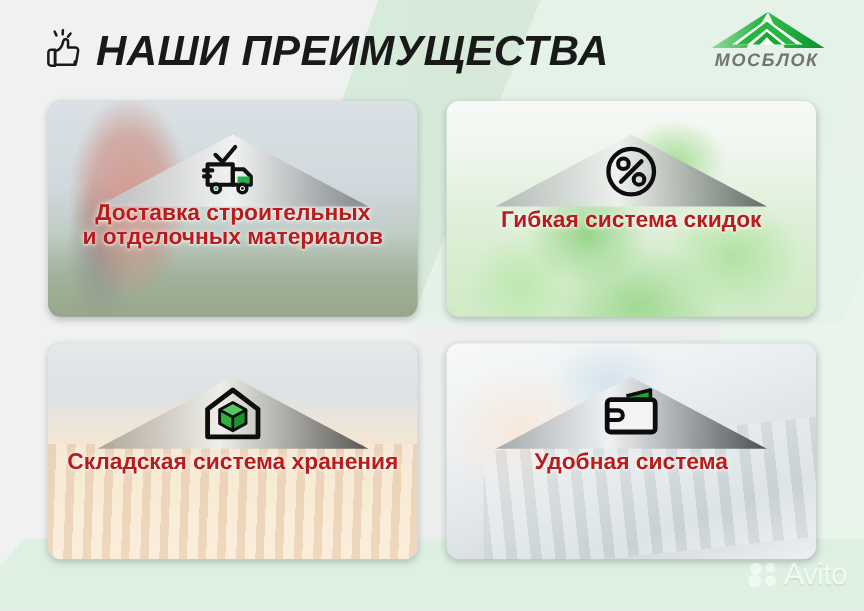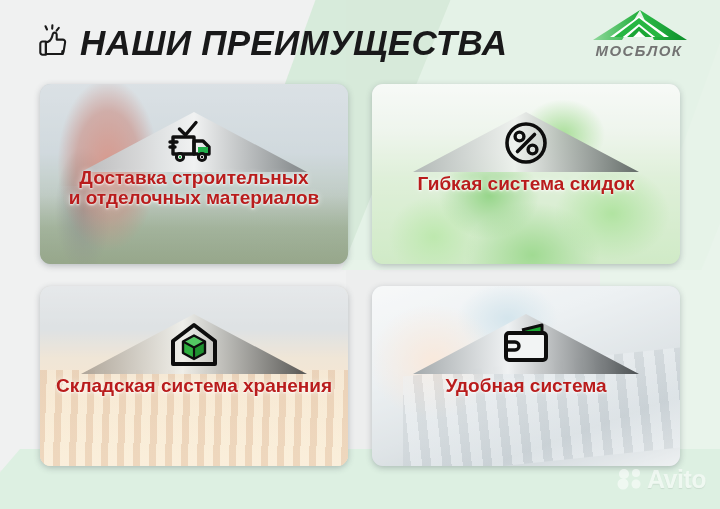--- a/index.html
+++ b/index.html
@@ -130,21 +130,21 @@
     transform:skewY(-6deg);
   }
 
   
   .avito{
     position:absolute;right:14px;bottom:16px;height:28px;
     display:flex;align-items:center;gap:4px;opacity:.55;
   }
   .avito-dots{width:26px;height:22px;}
   .avito-word{
-    font-size:25px;font-weight:bold;color:#ffffff;letter-spacing:-.5px;
+    font-size:25px;font-weight:normal;color:#ffffff;letter-spacing:-.5px;
     text-shadow:0 1px 1px rgba(120,140,125,.35);line-height:25px;
   }
 </style>
 </head>
 <body>
 
 <div id="stage">
 
   <div class="bg-shape bg-left-white"></div>
   <div class="bg-shape bg-right-col"></div>

